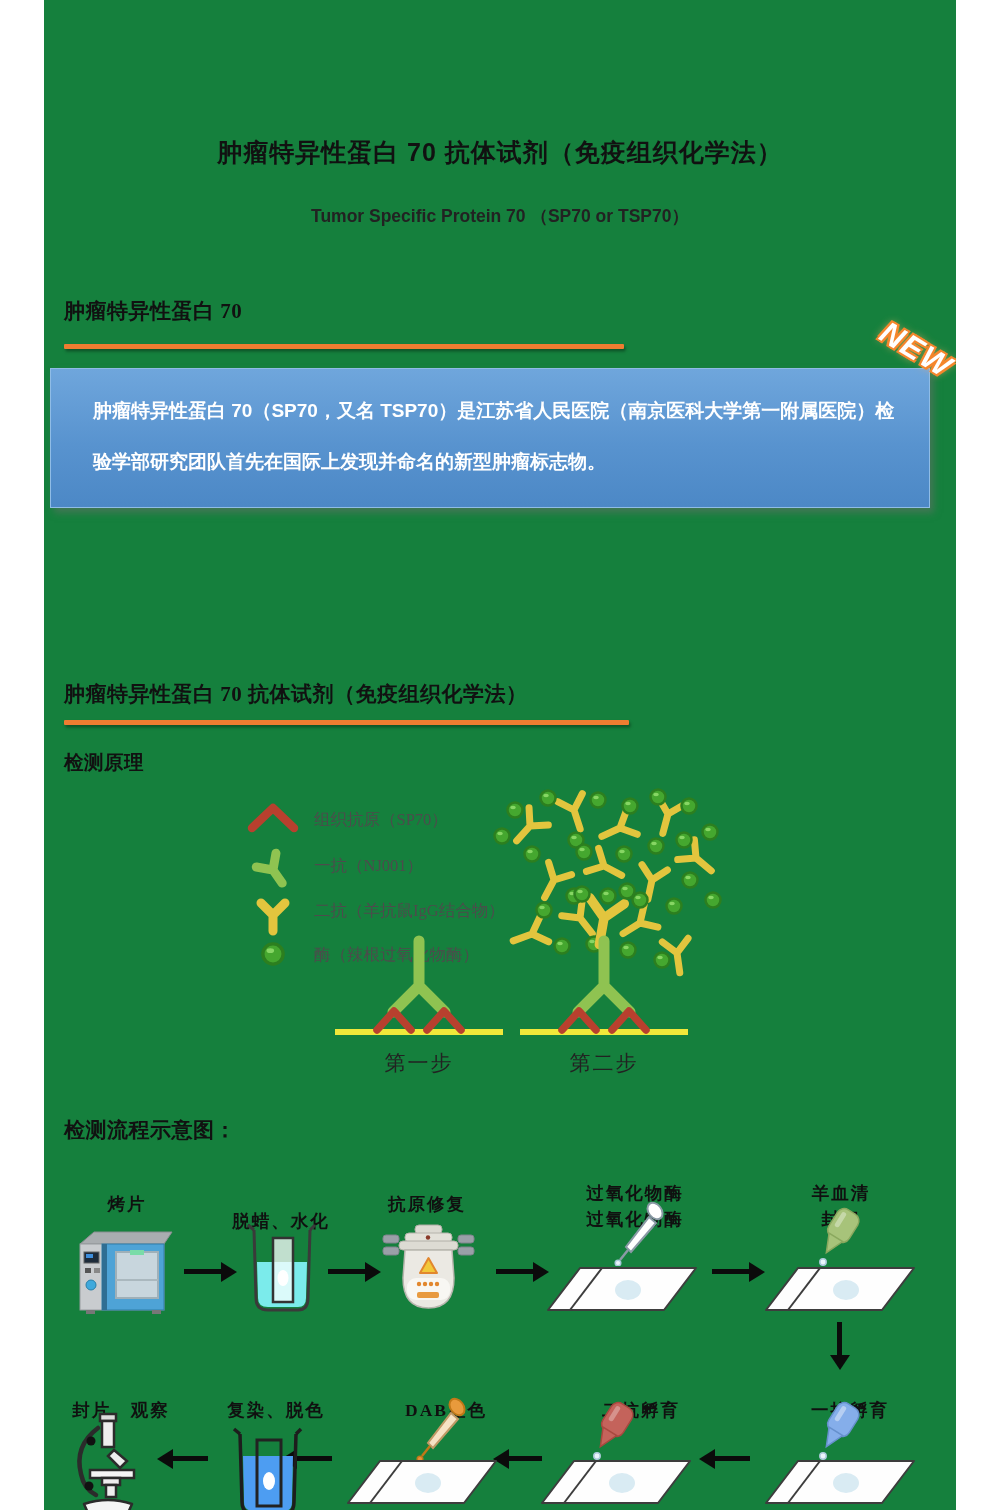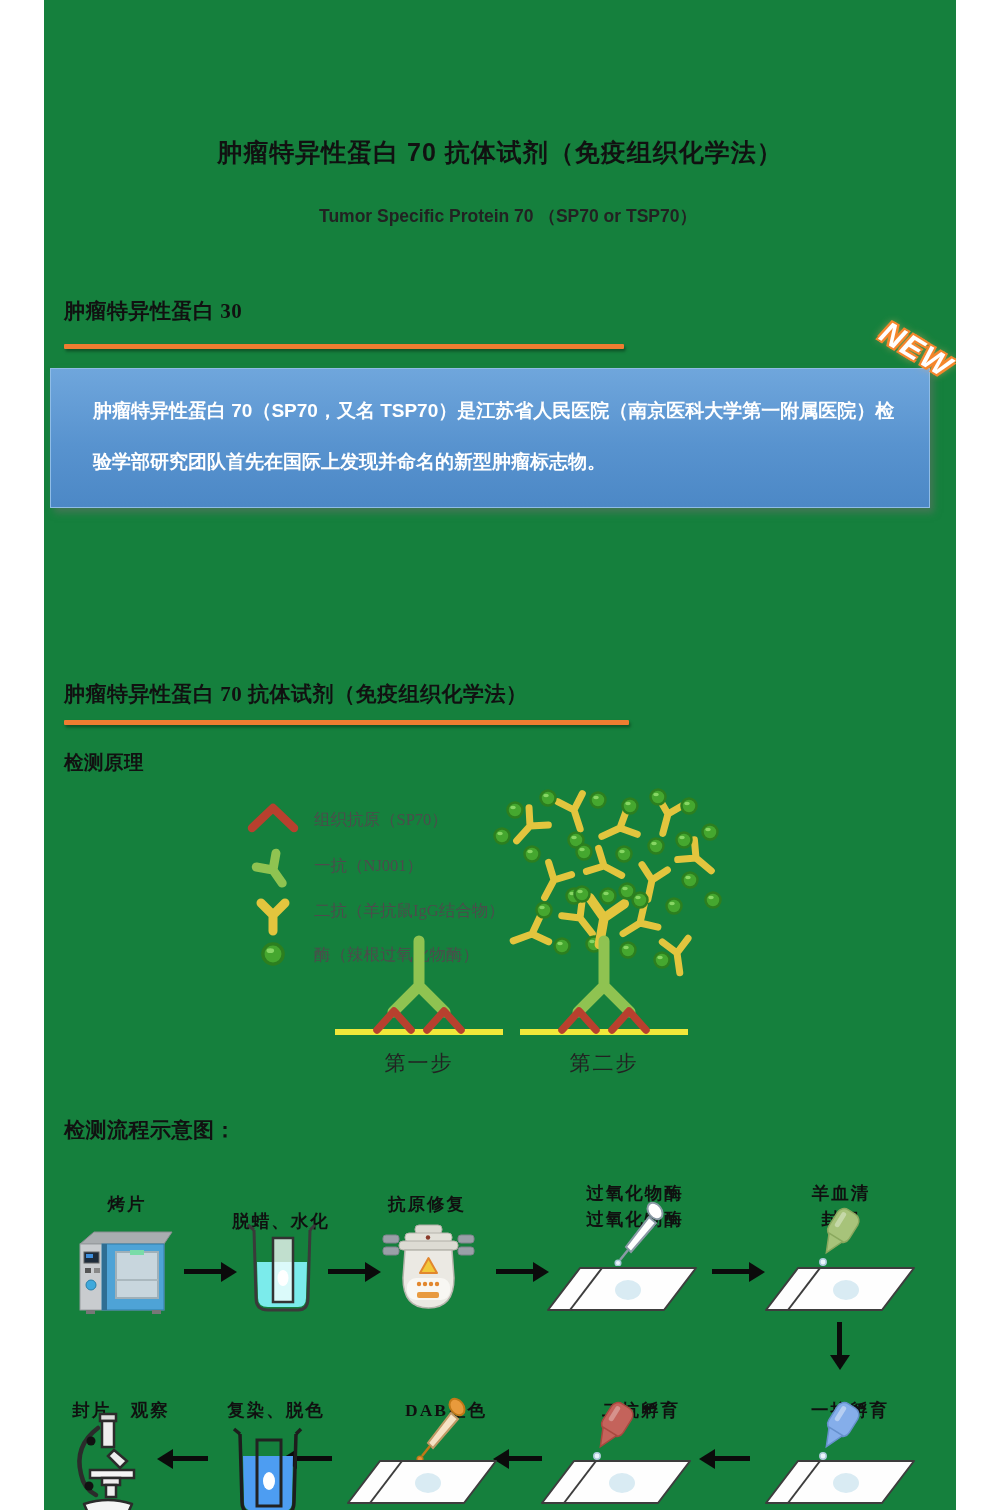--- a/index.html
+++ b/index.html
@@ -2,21 +2,21 @@
 <html><head>
 <meta charset="utf-8">
 <style>
   html,body{margin:0;padding:0;background:#ffffff;}
   .page{position:relative;width:912px;height:1510px;background:#15803d;overflow:hidden;
         font-family:"Liberation Serif","DejaVu Serif",serif;color:#111;margin:0 auto;}
 
   .doc-title{position:absolute;left:0;top:136px;width:100%;text-align:center;
     font-family:"Liberation Sans","DejaVu Sans",sans-serif;font-weight:700;font-size:25px;letter-spacing:1px;}
   .doc-subtitle{position:absolute;left:0;top:204px;width:100%;text-align:center;
-    font-family:"Liberation Sans","DejaVu Sans",sans-serif;font-weight:700;font-size:17.5px;color:#222;padding-left:8px;}
+    font-family:"Liberation Sans","DejaVu Sans",sans-serif;font-weight:700;font-size:17.5px;color:#222;}
 
   .sec-heading{position:absolute;left:20px;font-weight:700;font-size:21px;letter-spacing:.5px;}
   .h1{top:297px;}
   .h2{top:680px;}
   .h3{top:749px;font-size:19.5px;}
   .h4{top:1116px;font-size:21px;}
 
   .rule{position:absolute;left:20px;height:5px;background:#EE7D31;border-radius:1px;
         box-shadow:1.5px 2.5px 3px rgba(0,0,0,.35);}
   .rule1{top:344px;width:560px;}
@@ -52,21 +52,21 @@
     border-top:15px solid #0b0b0b;border-left:10px solid transparent;border-right:10px solid transparent;}
 </style>
 </head>
 <body>
 
 <div class="page">
 
   <div class="doc-title">肿瘤特异性蛋白 70 抗体试剂（免疫组织化学法）</div>
   <div class="doc-subtitle">Tumor Specific Protein 70 （SP70 or TSP70）</div>
 
-  <div class="sec-heading h1">肿瘤特异性蛋白 30</div>
+  <div class="sec-heading h1">肿瘤特异性蛋白 70</div>
   <div class="rule rule1"></div>
   <div class="new-badge">NEW</div>
   <div class="bluebox">肿瘤特异性蛋白 70（SP70，又名 TSP70）是江苏省人民医院（南京医科大学第一附属医院）检验学部研究团队首先在国际上发现并命名的新型肿瘤标志物。</div>
 
   <div class="sec-heading h2">肿瘤特异性蛋白 70 抗体试剂（免疫组织化学法）</div>
   <div class="rule rule2"></div>
   <div class="sec-heading h3">检测原理</div>
 
   <svg class="principle" width="496" height="300" viewBox="0 0 496 300">
     <defs>

